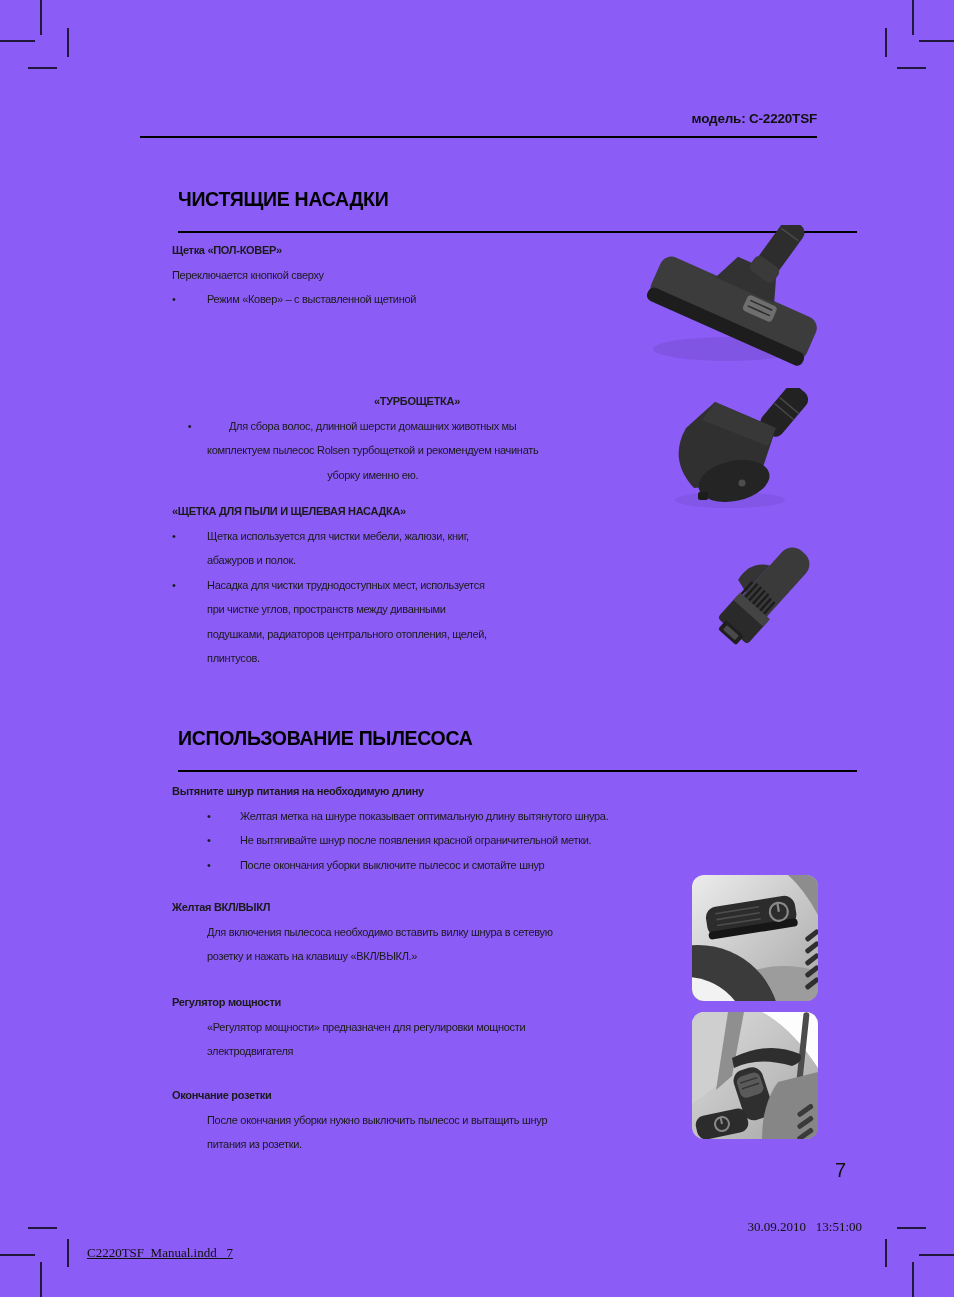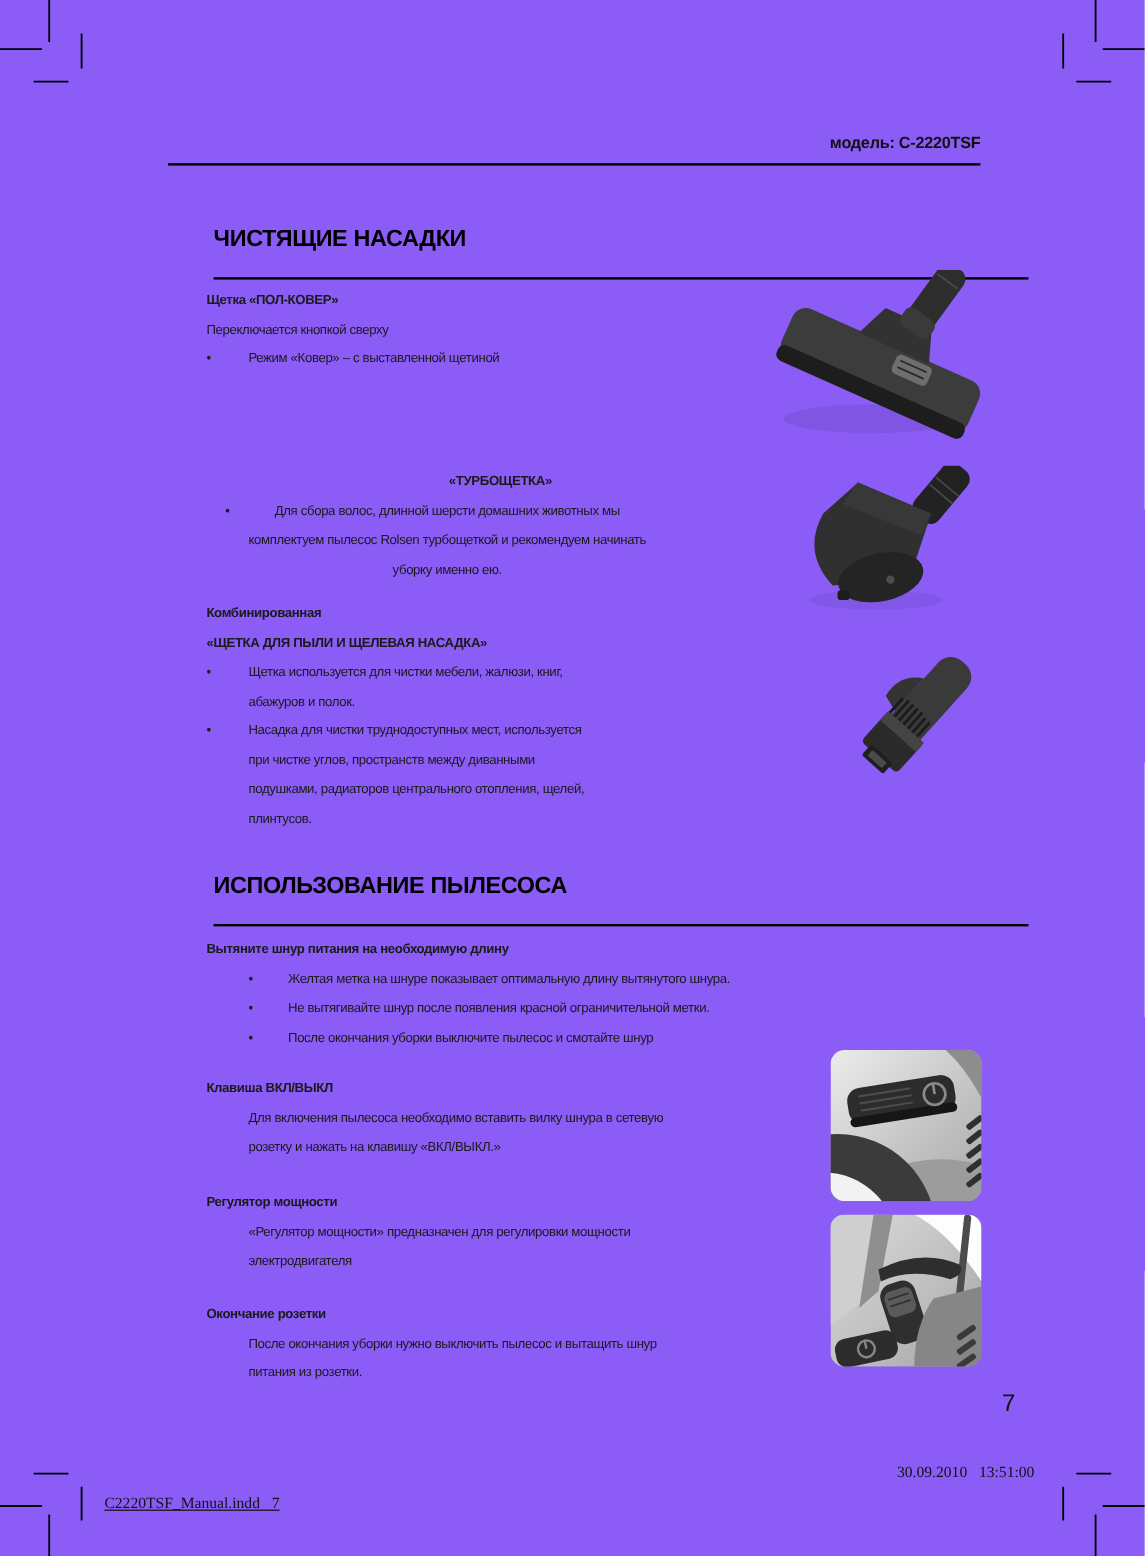--- a/index.html
+++ b/index.html
@@ -78,21 +78,20 @@
     <div class="bold">«ТУРБОЩЕТКА»</div>
     <div class="bullet-row">
       <span class="dot"></span>
       <span class="ml">Для сбора волос, длинной шерсти домашних животных мы
 комплектуем пылесос Rolsen турбощеткой и рекомендуем начинать
 уборку именно ею.</span>
     </div>
   </div>
 
   <div class="abs tblock" style="top:499px; width:490px;">
-    <div class="bold">Комбинированная</div>
     <div class="bold">«ЩЕТКА ДЛЯ ПЫЛИ И ЩЕЛЕВАЯ НАСАДКА»</div>
     <div class="bullet-row">
       <span class="dot"></span>
       <span class="ml">Щетка используется для чистки мебели, жалюзи, книг,
 абажуров и полок.</span>
     </div>
     <div class="bullet-row">
       <span class="dot"></span>
       <span class="ml">Насадка для чистки труднодоступных мест, используется
 при чистке углов, пространств между диванными
@@ -113,21 +112,21 @@
     </div>
     <div class="bullet-row">
       <span class="dot"></span>
       <span class="ml">После окончания уборки выключите пылесос и смотайте шнур</span>
     </div>
   </div>
 
   <div class="abs sec-title s2">ИСПОЛЬЗОВАНИЕ ПЫЛЕСОСА</div>
 
   <div class="abs tblock" style="top:895px; width:520px;">
-    <div class="bold">Клавиша ВКЛ/ВЫКЛ</div>
+    <div class="bold">Желтая ВКЛ/ВЫКЛ</div>
     <div class="ml indent35">Для включения пылесоса необходимо вставить вилку шнура в сетевую
 розетку и нажать на клавишу «ВКЛ/ВЫКЛ.»</div>
   </div>
 
   <div class="abs tblock" style="top:990px; width:520px;">
     <div class="bold">Регулятор мощности</div>
     <div class="ml indent35">«Регулятор мощности» предназначен для регулировки мощности
 электродвигателя</div>
   </div>
 

